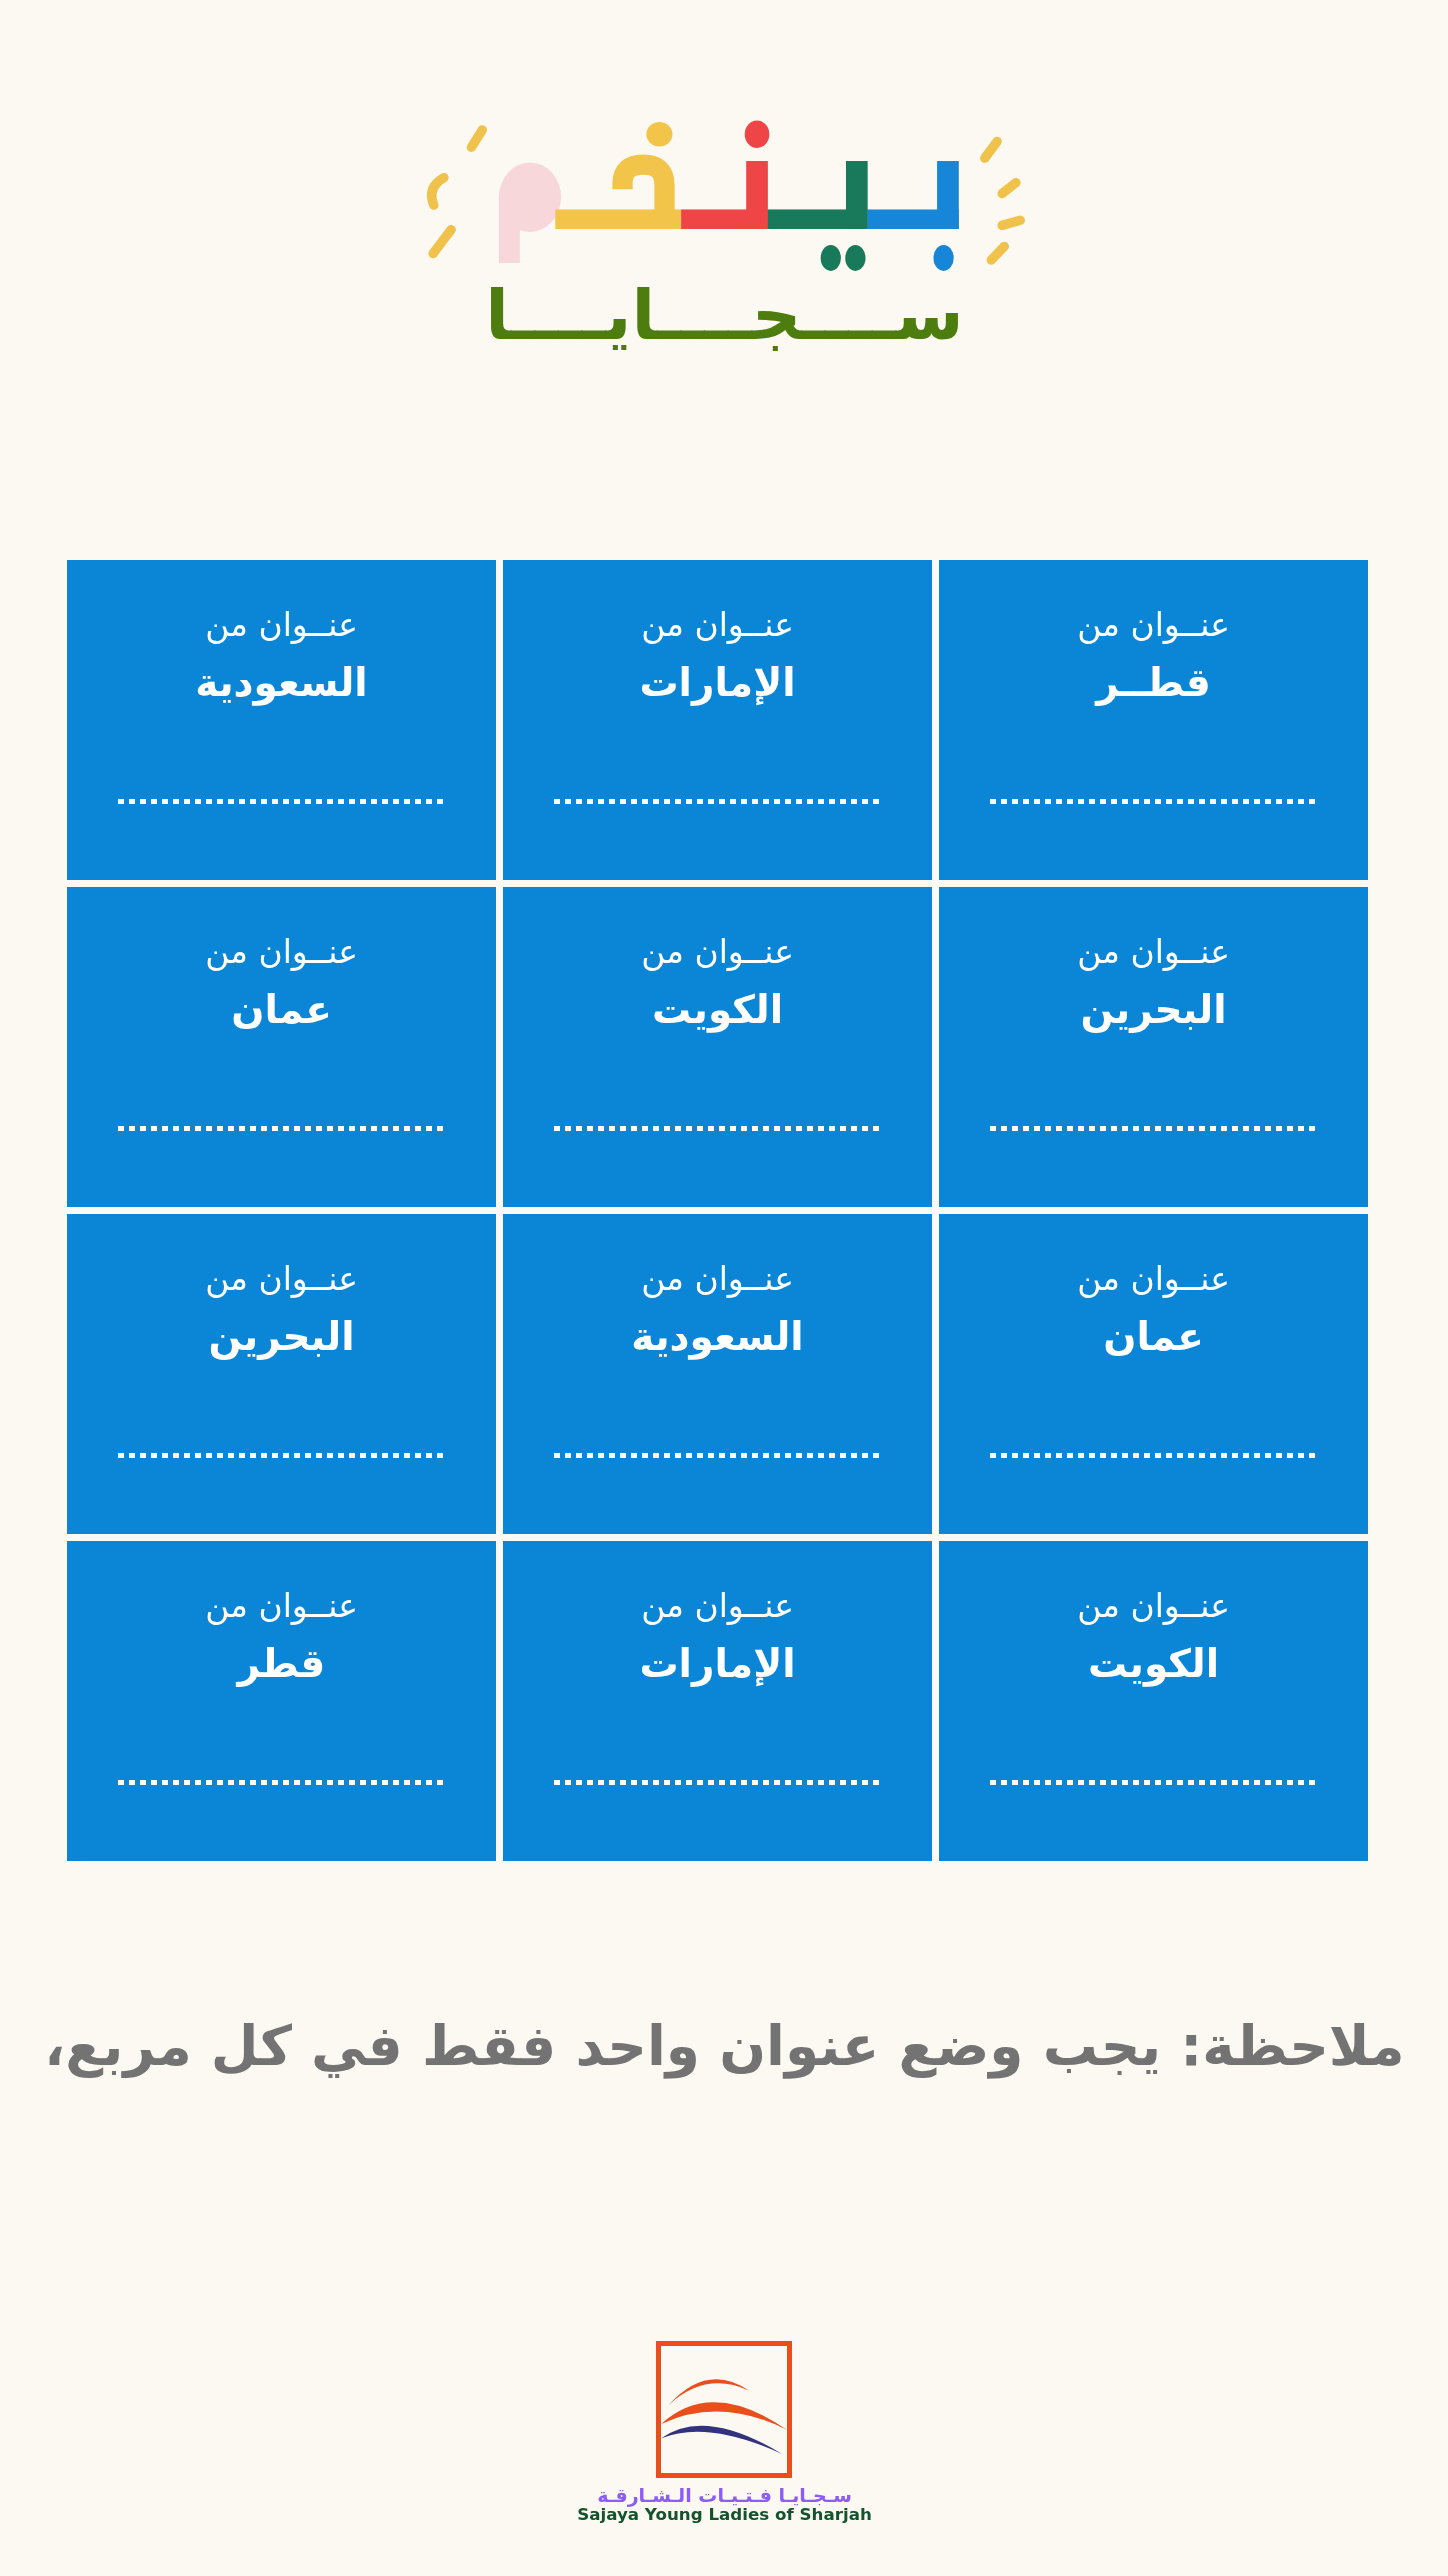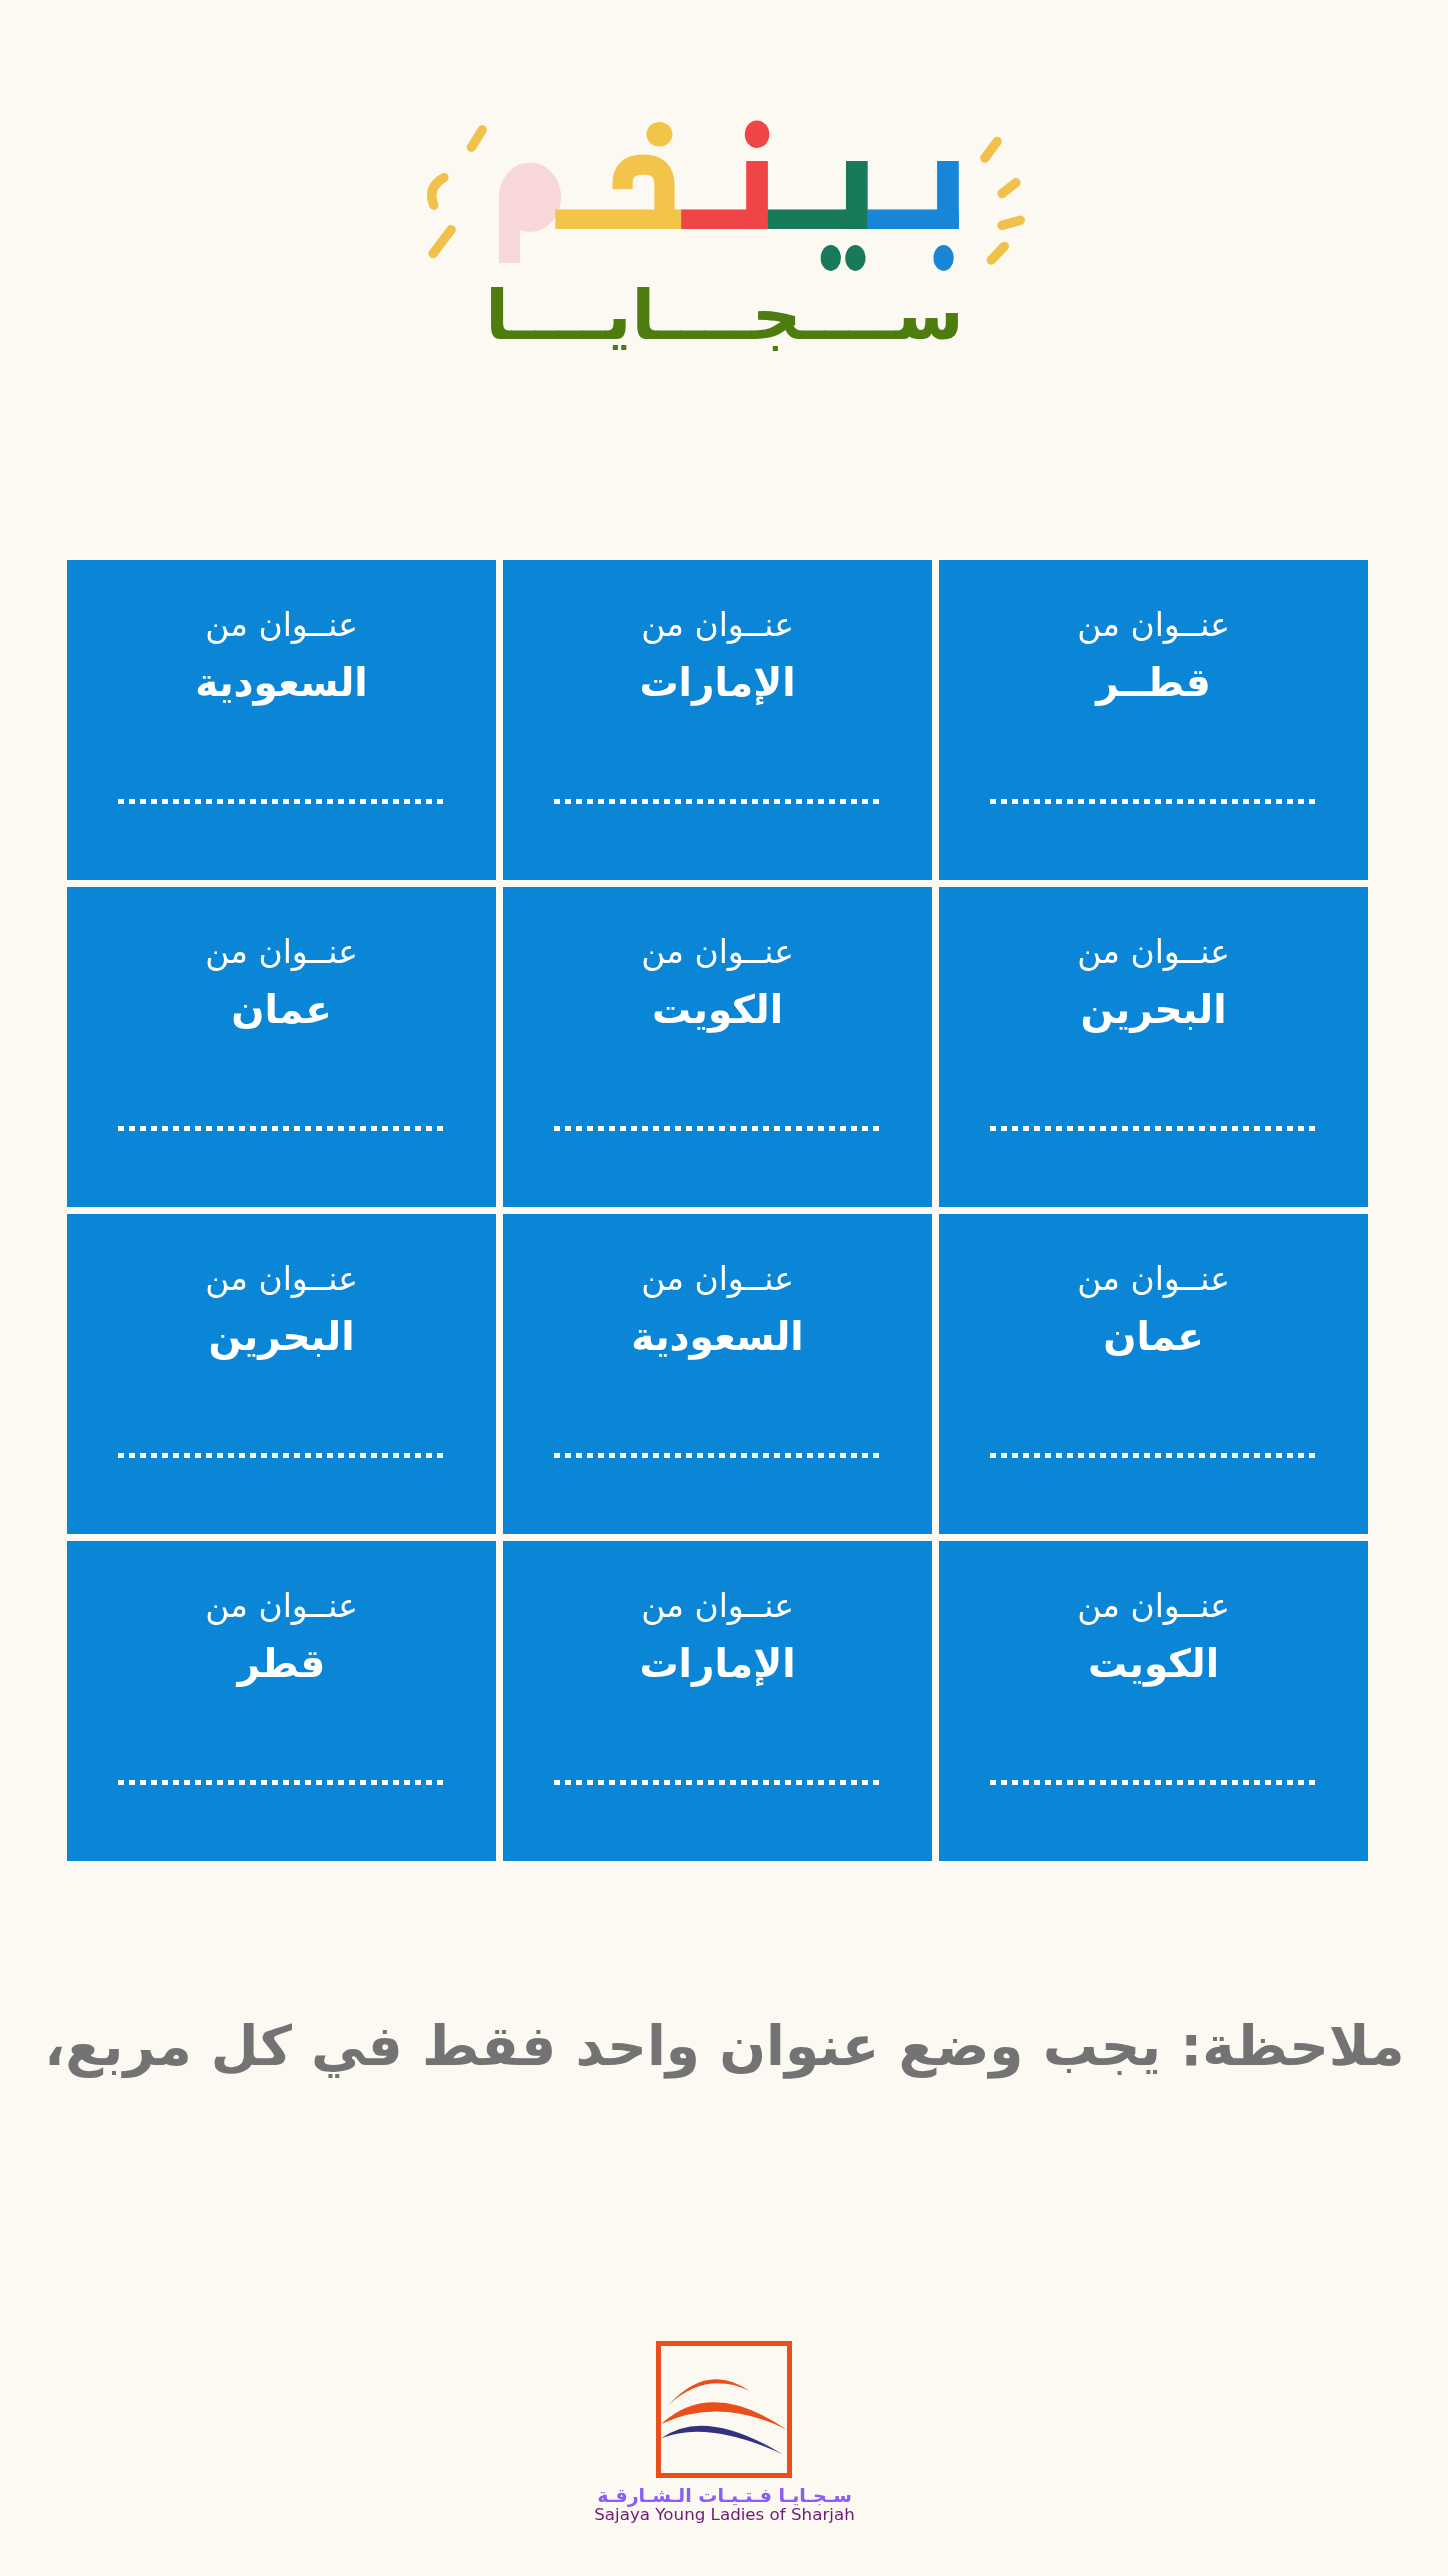--- a/index.html
+++ b/index.html
@@ -113,23 +113,23 @@
     font-size: 19px;
     font-weight: bold;
     line-height: 1.1;
   }
   .footer-en {
     position: absolute;
     left: 0;
     top: 2505px;
     width: 100%;
     text-align: center;
-    color: #701a75;
+    color: #14532d;
     font-size: 16.7px;
-    font-weight: normal;
+    font-weight: bold;
     line-height: 1.1;
   }
 </style>
 </head>
 <body>
 
 <div class="page">
 
   <svg class="logo-svg" viewBox="560 140 880 260" aria-hidden="true">
 

